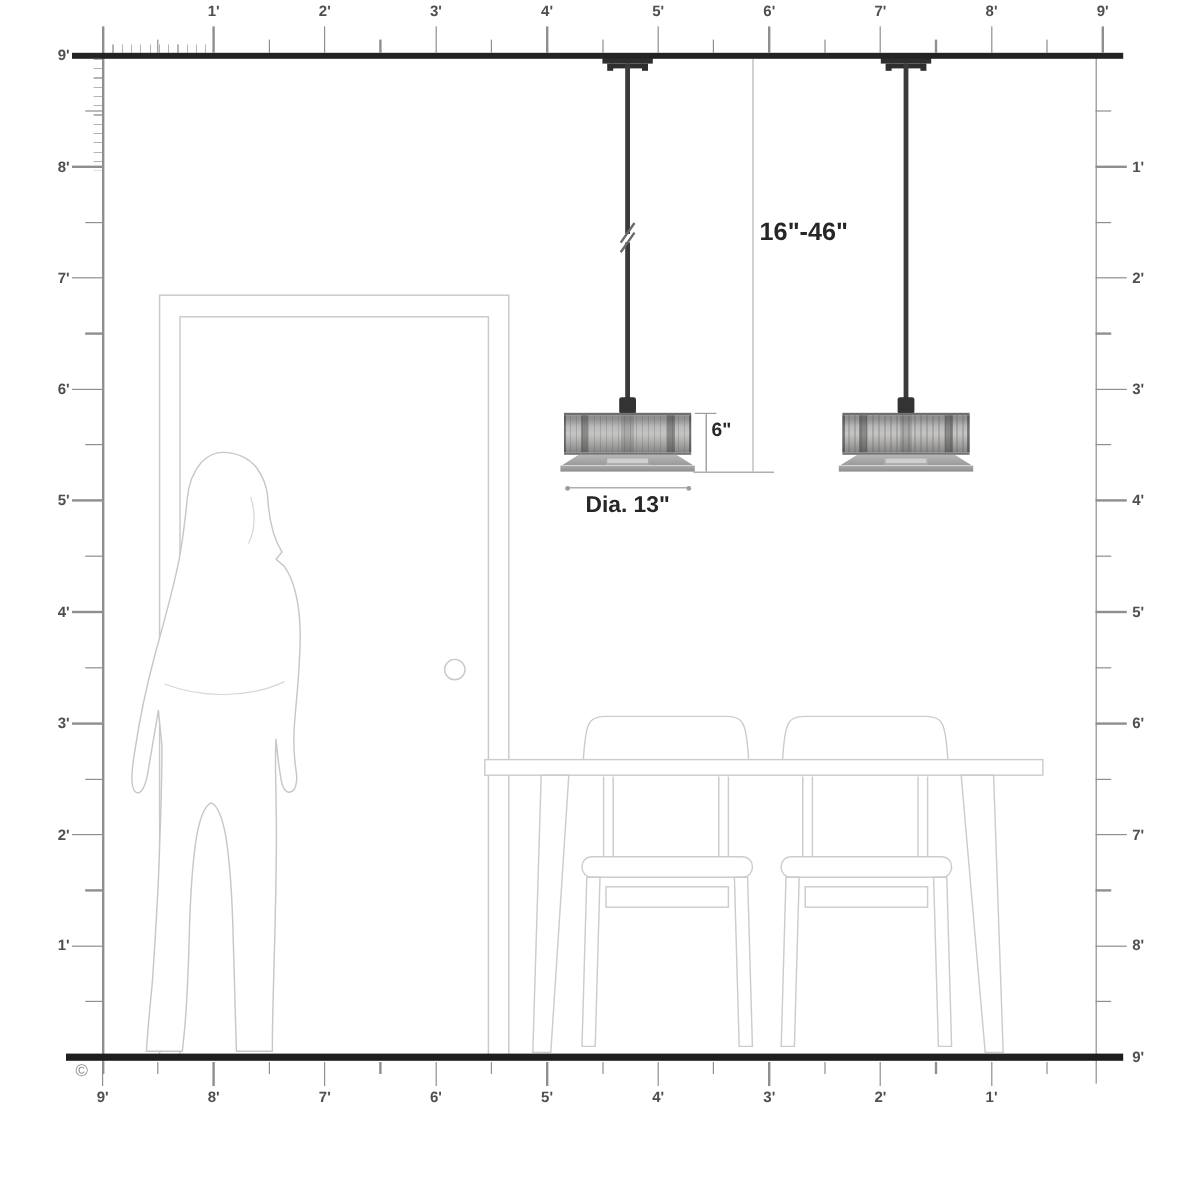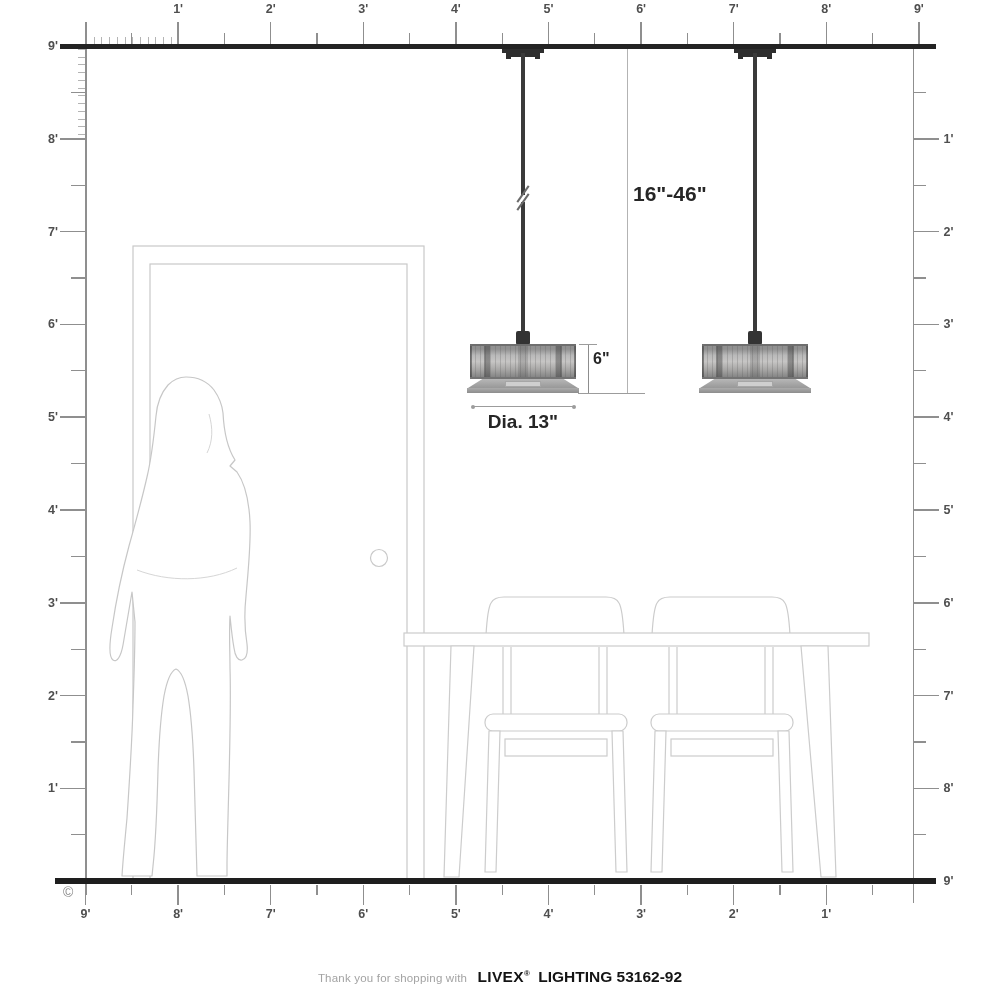--- a/index.html
+++ b/index.html
@@ -272,19 +272,14 @@
       <div class="tick" style="left: 409px; top: 885px; width: 1.2px; height: 10px;"></div>
       <div class="tick" style="left: 501.6px; top: 885px; width: 1.2px; height: 10px;"></div>
       <div class="tick" style="left: 594.2px; top: 885px; width: 1.2px; height: 10px;"></div>
       <div class="tick" style="left: 686.8px; top: 885px; width: 1.2px; height: 10px;"></div>
       <div class="tick" style="left: 779.4px; top: 885px; width: 1.2px; height: 10px;"></div>
       <div class="tick" style="left: 872px; top: 885px; width: 1.2px; height: 10px;"></div>
     </div>
 
   <div class="abs copyright" style="left:63px;top:884px;">©</div>
 
-  <div class="abs footer">
-    <span class="f-pre">Thank you for shopping with</span>
-    <span class="f-brand">LIVEX</span><span class="f-reg">®</span>
-    <span class="f-rest">LIGHTING 53162-92</span>
-  </div>
 
 </div>
 
 </body></html>

